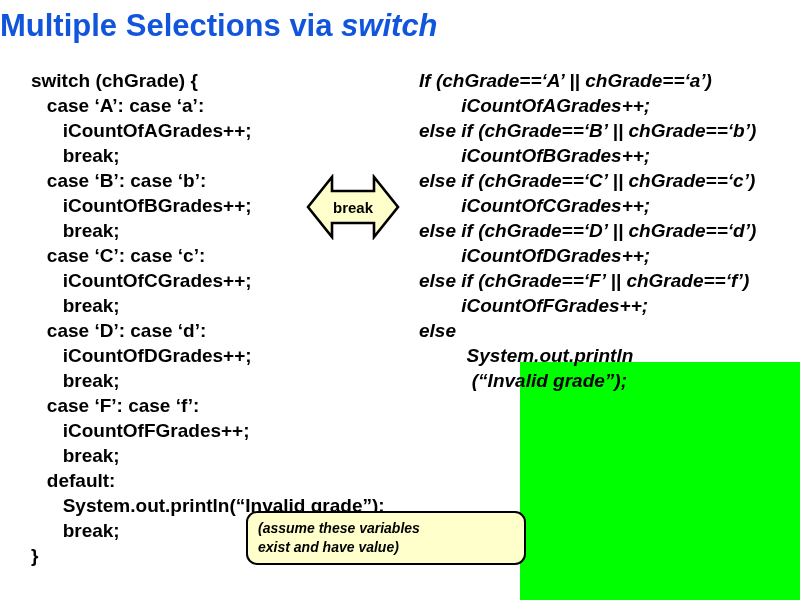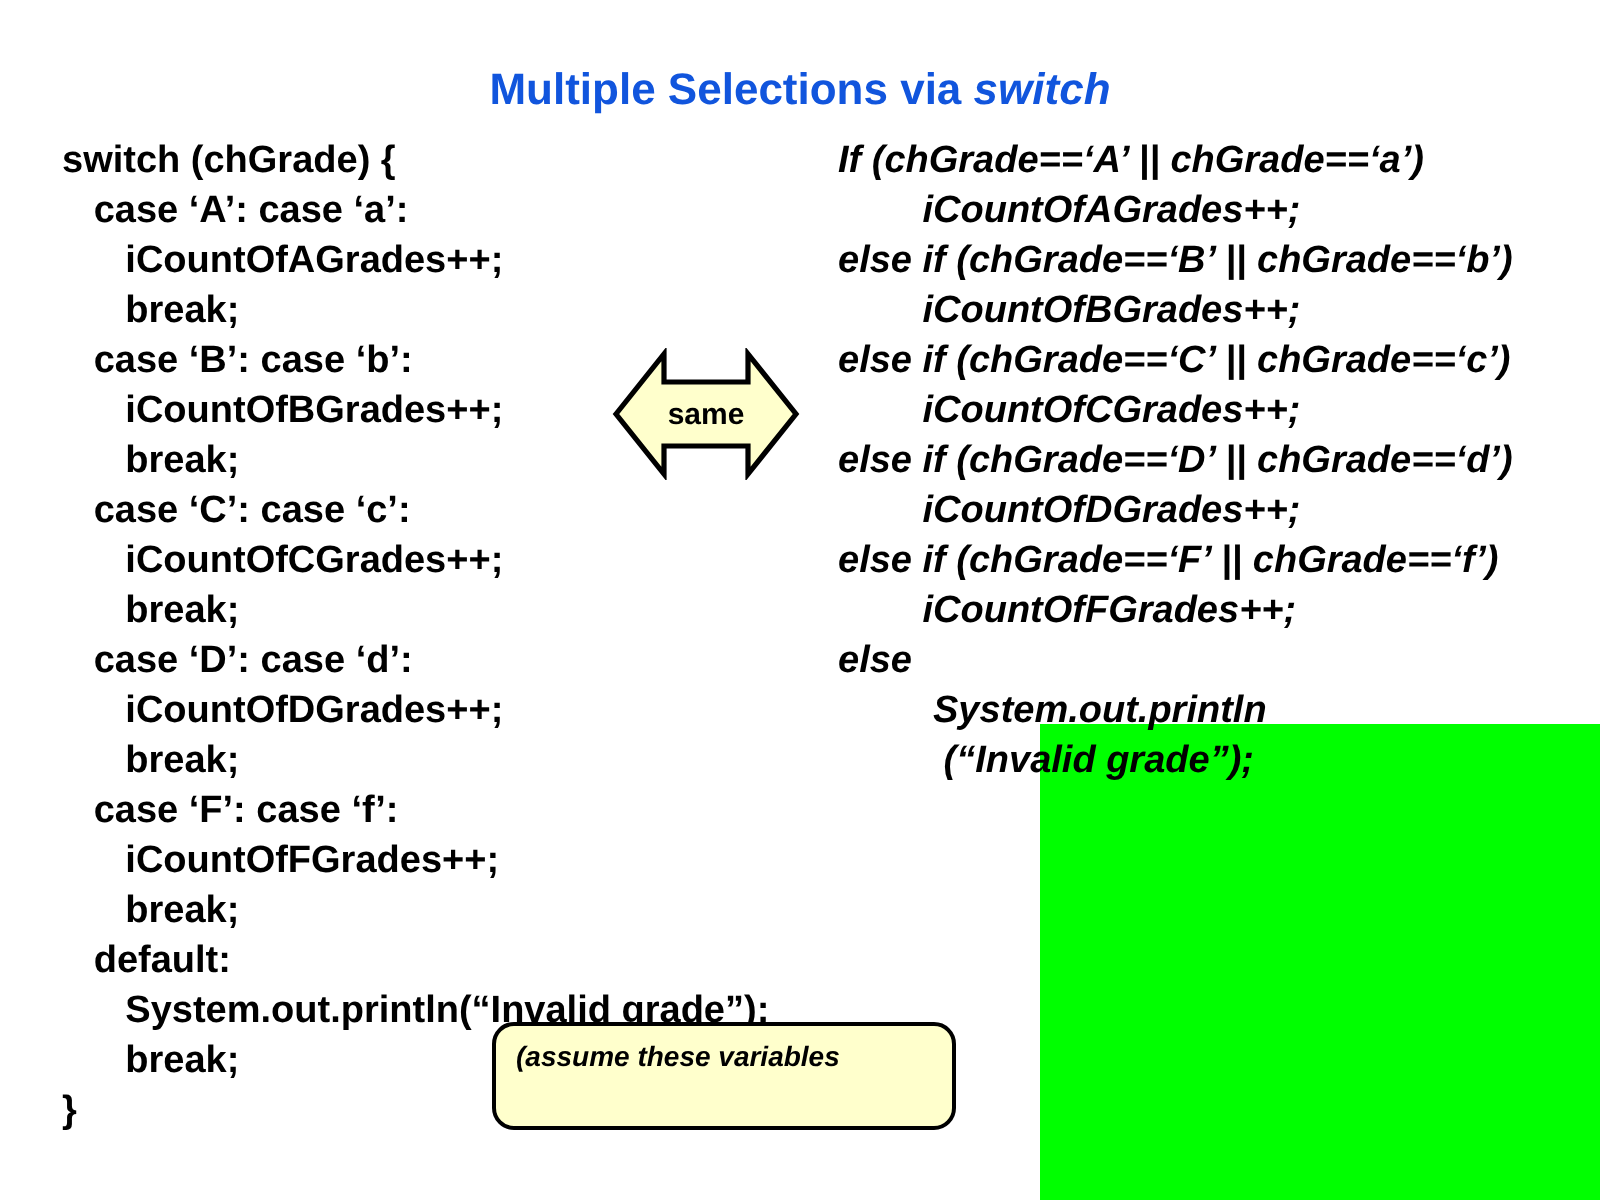--- a/index.html
+++ b/index.html
@@ -15,27 +15,26 @@
     overflow: hidden;
     font-family: "Liberation Sans", sans-serif;
   }
 
   
   #slide-title {
     position: absolute;
     left: 0;
     top: 8px;
     width: 800px;
-    text-align: center;
-    font-size: 22px;
+    text-align: left;
+    font-size: 31px;
     font-weight: bold;
     color: #1155DD;
     letter-spacing: 0px;
     white-space: nowrap;
-    margin-top: 24px;
   }
   #slide-title .kw {
     font-style: italic;
   }
 
   
   #green-rect {
     position: absolute;
     left: 520px;
     top: 362px;
@@ -93,21 +92,21 @@
     font-weight: bold;
     color: #000000;
     pointer-events: none;
   }
 
   
   #assume-callout {
     position: absolute;
     left: 246px;
     top: 511px;
-    width: 232px;
+    width: 280px;
     height: 54px;
     background: #FFFFCC;
     border: 2px solid #000000;
     border-radius: 11px;
     box-sizing: border-box;
     padding: 6px 10px 0 10px;
     font-size: 14px;
     font-weight: bold;
     font-style: italic;
     line-height: 19px;
@@ -127,20 +126,21 @@
   </div>
 
   <div id="code-left" class="code-block"><div class="code-line">switch (chGrade) {</div><div class="code-line">   case ‘A’: case ‘a’:</div><div class="code-line">      iCountOfAGrades++;</div><div class="code-line">      break;</div><div class="code-line">   case ‘B’: case ‘b’:</div><div class="code-line">      iCountOfBGrades++;</div><div class="code-line">      break;</div><div class="code-line">   case ‘C’: case ‘c’:</div><div class="code-line">      iCountOfCGrades++;</div><div class="code-line">      break;</div><div class="code-line">   case ‘D’: case ‘d’:</div><div class="code-line">      iCountOfDGrades++;</div><div class="code-line">      break;</div><div class="code-line">   case ‘F’: case ‘f’:</div><div class="code-line">      iCountOfFGrades++;</div><div class="code-line">      break;</div><div class="code-line">   default:</div><div class="code-line">      System.out.println(“Invalid grade”);</div><div class="code-line">      break;</div><div class="code-line">}</div></div>
 
   <div id="code-right" class="code-block"><div class="code-line">If (chGrade==‘A’ || chGrade==‘a’)</div><div class="code-line">        iCountOfAGrades++;</div><div class="code-line">else if (chGrade==‘B’ || chGrade==‘b’)</div><div class="code-line">        iCountOfBGrades++;</div><div class="code-line">else if (chGrade==‘C’ || chGrade==‘c’)</div><div class="code-line">        iCountOfCGrades++;</div><div class="code-line">else if (chGrade==‘D’ || chGrade==‘d’)</div><div class="code-line">        iCountOfDGrades++;</div><div class="code-line">else if (chGrade==‘F’ || chGrade==‘f’)</div><div class="code-line">        iCountOfFGrades++;</div><div class="code-line">else</div><div class="code-line">         System.out.println</div><div class="code-line">          (“Invalid grade”);</div></div>
 
   <div id="same-arrow">
     <svg width="94" height="66" viewBox="0 0 94 66" xmlns="http://www.w3.org/2000/svg">
       <polygon points="2,33 26,3 26,17 68,17 68,3 92,33 68,63 68,49 26,49 26,63" fill="#FFFFCC" stroke="#000000" stroke-width="2.6" stroke-linejoin="miter"></polygon>
     </svg>
-    <div id="same-arrow-label">same</div>
+    <div id="same-arrow-label">break</div>
   </div>
 
   <div id="assume-callout" style="background: rgb(255, 255, 204); border-color: rgb(0, 0, 0);">
     <div class="callout-line">(assume these variables</div>
+    <div class="callout-line">exist and have value)</div>
   </div>
 
 </div>
 
 </body></html>

